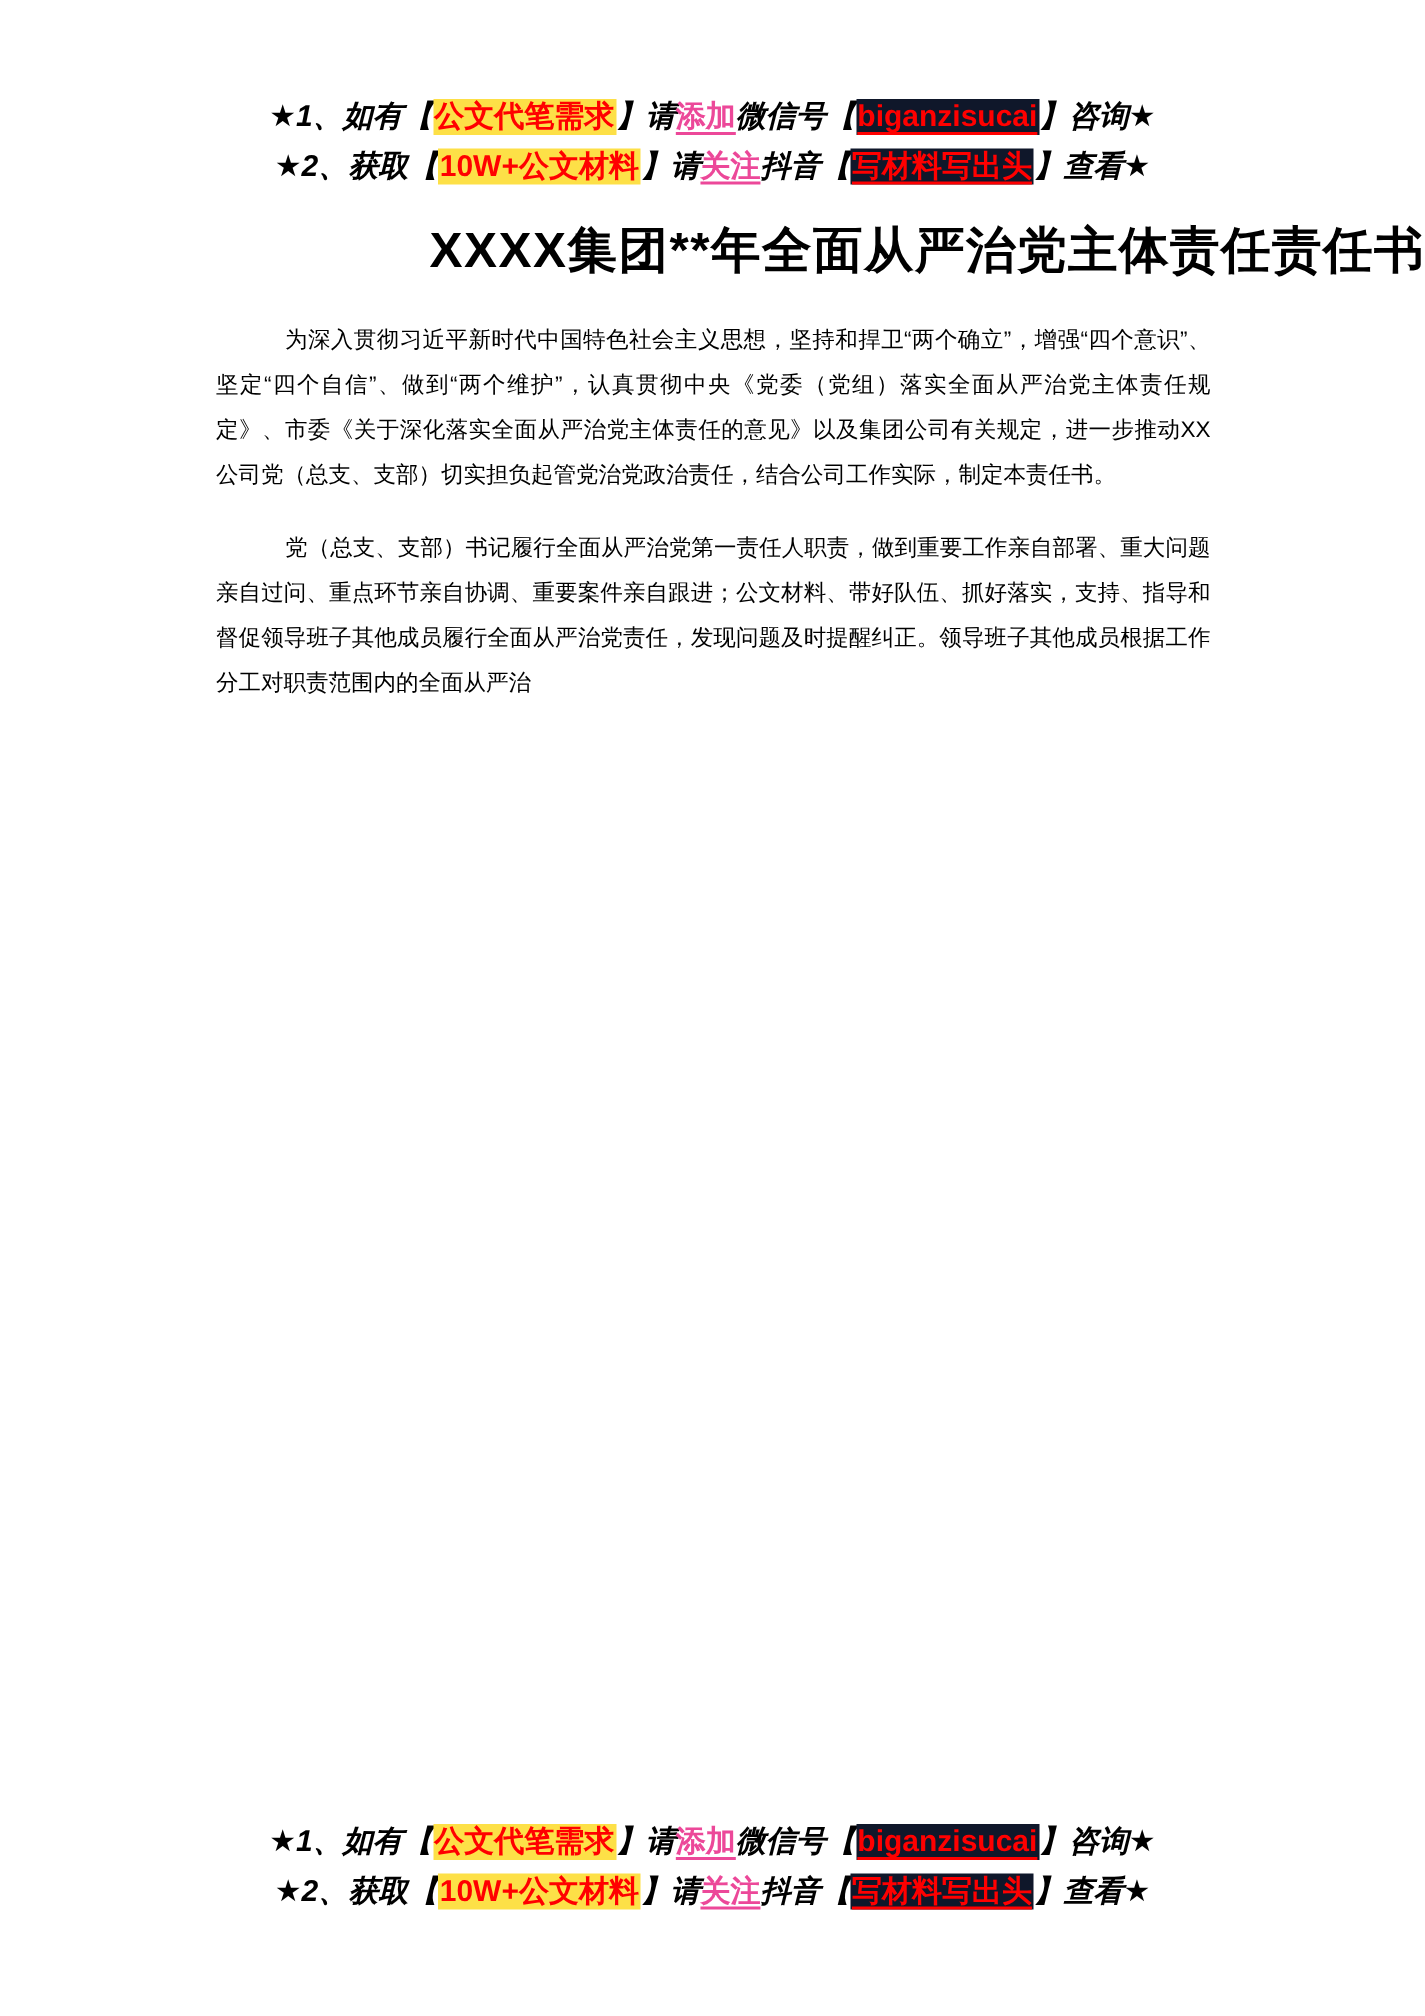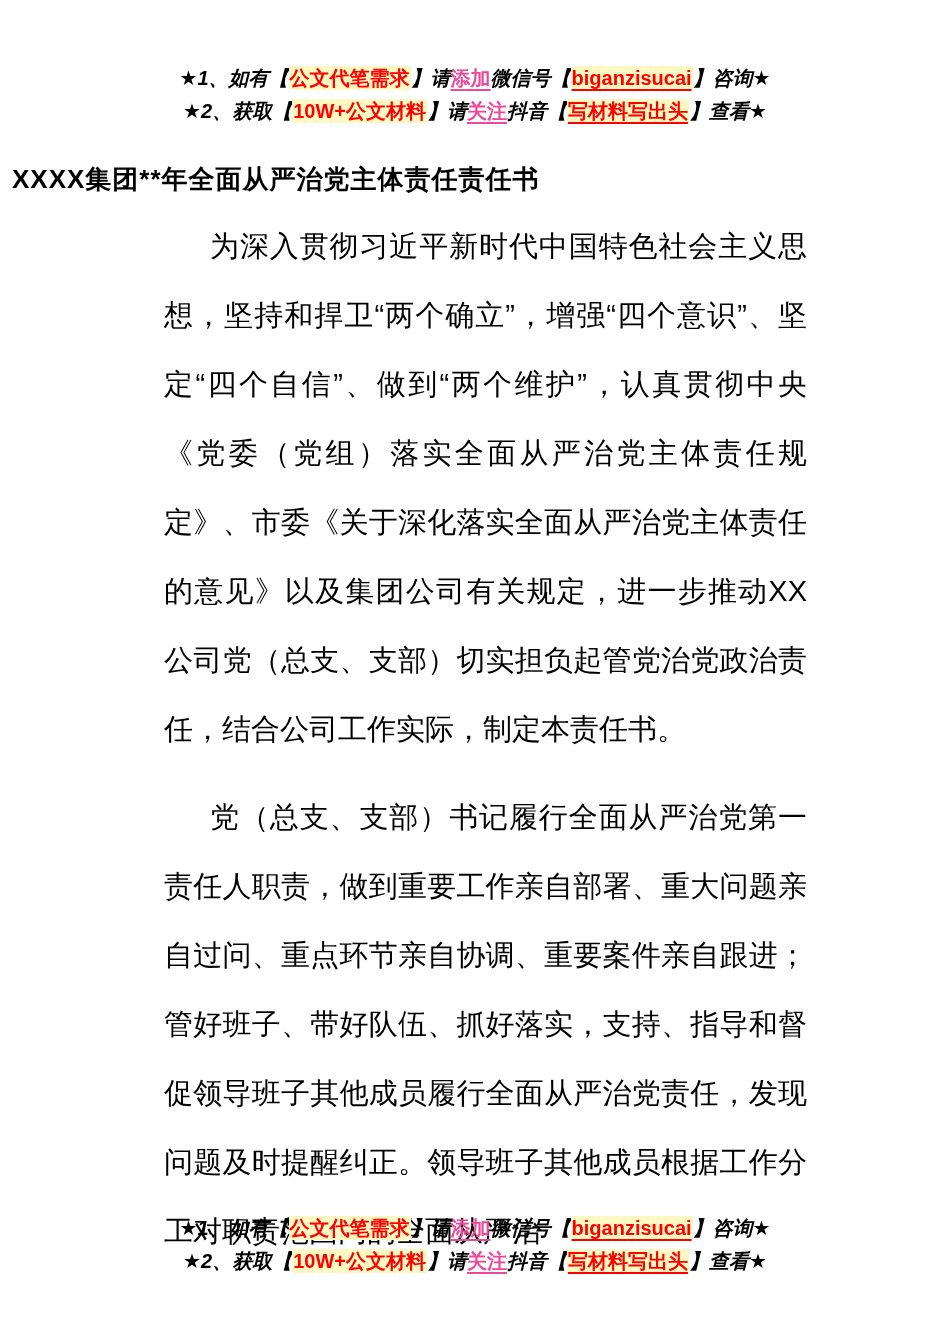--- a/index.html
+++ b/index.html
@@ -25,63 +25,62 @@
     font-weight: 700;
     font-size: 20px;
     line-height: 33px;
     color: #000000;
     white-space: nowrap;
   }
   .promo-header { top: 62px; }
   .promo-footer { top: 1212px; }
   .seg-plain { color: #000000; font-style: italic; }
   .seg-highlight {
-    background: #fef9c3;
+    background: #fde047;
     color: #ff0000;
     padding: 1px 1px;
   }
   .seg-underline {
     color: #ec4899;
     text-decoration: underline;
     text-decoration-thickness: 2px;
     text-underline-offset: 4px;
   }
   .seg-highlight-underline {
-    background: #fef9c3;
+    background: #0f172a;
     color: #ff0000;
     padding: 1px 1px;
     text-decoration: underline;
     text-decoration-thickness: 2px;
     text-underline-offset: 4px;
   }
   
   .doc-title {
     position: absolute;
     top: 146px;
     left: 0;
     right: 0;
-    margin: 12px;
-    text-align: left;
-    font-size: 26px;
+    margin: 0;
+    text-align: right;
+    font-size: 33px;
     font-weight: 700;
     line-height: 42px;
     letter-spacing: 1px;
     color: #000000;
   }
   
   .content {
     position: absolute;
     top: 212px;
     left: 144px;
     right: 143px;
-    font-size: 29px;
-    line-height: 69px;
+    font-size: 15px;
+    line-height: 30px;
     text-align: justify;
     color: #000000;
-    margin-left: 20px;
   }
   .content p {
     margin: 0;
     text-indent: 46px;
   }
   .content p.gap-before {
     margin-top: 19px;
   }
 </style>
 </head>
@@ -91,21 +90,21 @@
 
   <div class="promo promo-header">
       <div class="promo-line"><span class="seg-plain">★1、如有【</span><span class="seg-highlight">公文代笔需求</span><span class="seg-plain">】请</span><span class="seg-underline">添加</span><span class="seg-plain">微信号【</span><span class="seg-highlight-underline">biganzisucai</span><span class="seg-plain">】咨询★</span></div>
       <div class="promo-line"><span class="seg-plain">★2、获取【</span><span class="seg-highlight">10W+公文材料</span><span class="seg-plain">】请</span><span class="seg-underline">关注</span><span class="seg-plain">抖音【</span><span class="seg-highlight-underline">写材料写出头</span><span class="seg-plain">】查看★</span></div>
     </div>
 
   <h1 class="doc-title">XXXX集团**年全面从严治党主体责任责任书</h1>
 
   <div class="content">
       <p class="body">为深入贯彻习近平新时代中国特色社会主义思想，坚持和捍卫“两个确立”，增强“四个意识”、坚定“四个自信”、做到“两个维护”，认真贯彻中央《党委（党组）落实全面从严治党主体责任规定》、市委《关于深化落实全面从严治党主体责任的意见》以及集团公司有关规定，进一步推动XX公司党（总支、支部）切实担负起管党治党政治责任，结合公司工作实际，制定本责任书。</p>
-      <p class="body gap-before">党（总支、支部）书记履行全面从严治党第一责任人职责，做到重要工作亲自部署、重大问题亲自过问、重点环节亲自协调、重要案件亲自跟进；管好班子、带好队伍、抓好落实，支持、指导和督促领导班子其他成员履行全面从严治党责任，发现问题及时提醒纠正。领导班子其他成员根据工作分工对职责范围内的全面从严治</p>
+      <p class="body gap-before">党（总支、支部）书记履行全面从严治党第一责任人职责，做到重要工作亲自部署、重大问题亲自过问、重点环节亲自协调、重要案件亲自跟进；公文材料、带好队伍、抓好落实，支持、指导和督促领导班子其他成员履行全面从严治党责任，发现问题及时提醒纠正。领导班子其他成员根据工作分工对职责范围内的全面从严治</p>
     </div>
 
   <div class="promo promo-footer">
       <div class="promo-line"><span class="seg-plain">★1、如有【</span><span class="seg-highlight">公文代笔需求</span><span class="seg-plain">】请</span><span class="seg-underline">添加</span><span class="seg-plain">微信号【</span><span class="seg-highlight-underline">biganzisucai</span><span class="seg-plain">】咨询★</span></div>
       <div class="promo-line"><span class="seg-plain">★2、获取【</span><span class="seg-highlight">10W+公文材料</span><span class="seg-plain">】请</span><span class="seg-underline">关注</span><span class="seg-plain">抖音【</span><span class="seg-highlight-underline">写材料写出头</span><span class="seg-plain">】查看★</span></div>
     </div>
 
 </div>
 
 </body></html>

